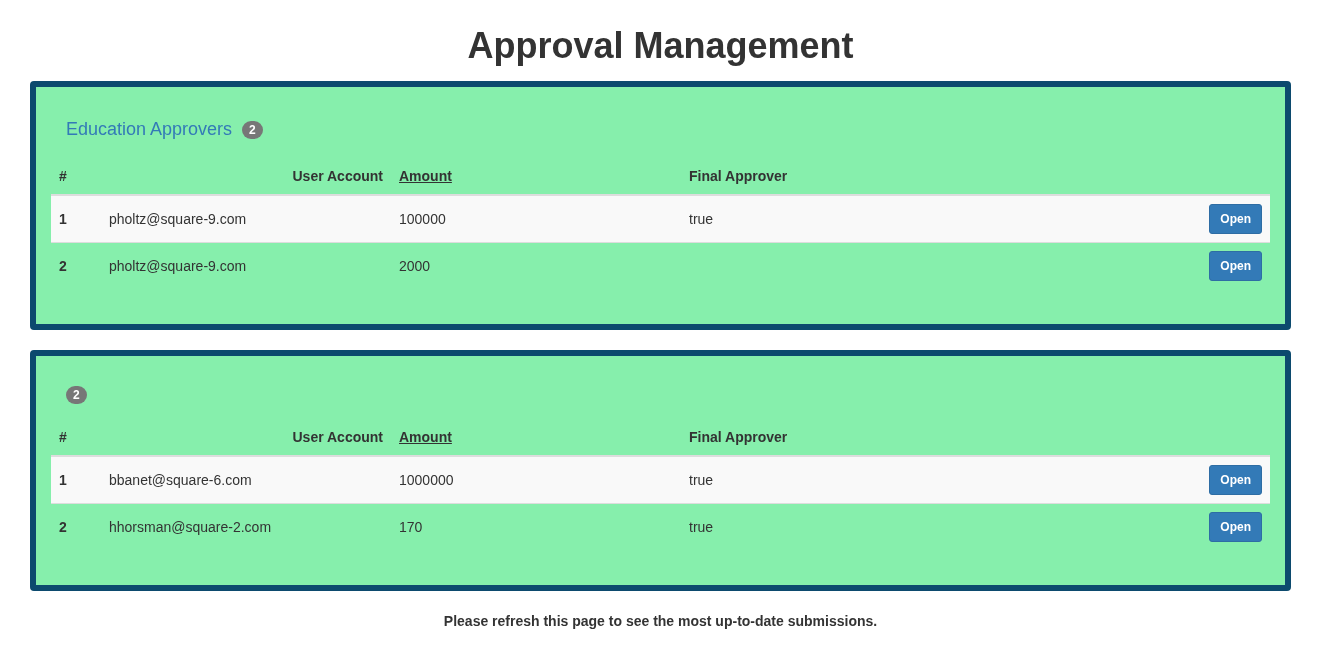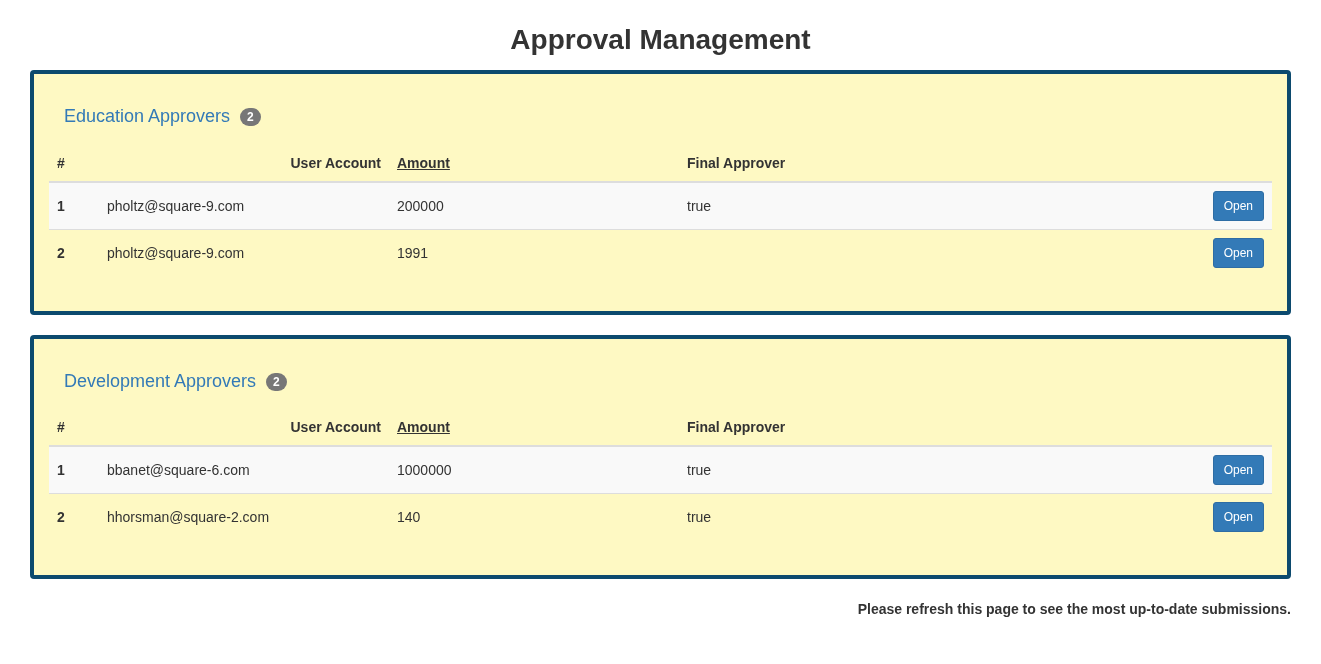--- a/index.html
+++ b/index.html
@@ -9,32 +9,32 @@
     }
     body {
       font-family: "Helvetica Neue", Helvetica, Arial, sans-serif;
       font-size: 14px;
       line-height: 1.42857143;
       color: #333;
       background-color: #fff;
       padding: 0 30px;
     }
     h1 {
-      font-size: 28px;
+      font-size: 36px;
       font-weight: 600;
       text-align: center;
       margin-top: 20px;
       margin-bottom: 10px;
       color: #333;
     }
     .panel {
-      border: 4px solid #0c4a6e;
+      border: 6px solid #0c4a6e;
       border-radius: 4px;
       margin-bottom: 20px;
-      background: #fef9c3;
+      background: #86efac;
     }
     .panel-body {
       padding: 15px;
     }
     .panel-title {
       font-size: 18px;
       font-weight: 500;
       margin: 15px 0 15px 15px;
       color: #337ab7;
       display: flex;
@@ -91,33 +91,33 @@
     .col-user { width: 290px; text-align: right; }
     .col-amount { width: 290px; text-decoration: underline; }
     .col-final { width: 390px; }
     .col-action { text-align: right; width: auto; }
     table tbody tr td.col-action { text-align: right; }
     .btn-open {
       display: inline-block;
       padding: 5px 10px;
       margin-bottom: 0;
       font-size: 12px;
-      font-weight: 400;
+      font-weight: 700;
       line-height: 1.5;
       text-align: center;
       white-space: nowrap;
       vertical-align: middle;
       cursor: pointer;
       border: 1px solid #2e6da4;
       border-radius: 3px;
       color: #fff;
       background-color: #337ab7;
     }
     .footer-msg {
-      text-align: right;
+      text-align: center;
       font-weight: 700;
       margin: 8px 0 20px 0;
     }
   </style>
 </head>
 <body>
 
 <h1>Approval Management</h1>
 
 <div class="panel">
@@ -133,40 +133,39 @@
           <th class="col-user">User Account</th>
           <th class="col-amount">Amount</th>
           <th class="col-final">Final Approver</th>
           <th class="col-action"></th>
         </tr>
       </thead>
       <tbody>
         <tr>
           <td>1</td>
           <td>pholtz@square-9.com</td>
-          <td>200000</td>
+          <td>100000</td>
           <td>true</td>
           <td class="col-action"><button class="btn-open">Open</button></td>
         </tr>
         <tr>
           <td>2</td>
           <td>pholtz@square-9.com</td>
-          <td>1991</td>
+          <td>2000</td>
           <td></td>
           <td class="col-action"><button class="btn-open">Open</button></td>
         </tr>
       </tbody>
     </table>
   </div>
 </div>
 
 <div class="panel">
   <div class="panel-body">
     <h3 class="panel-title">
-      <a class="panel-title-link">Development Approvers</a>
       <span class="badge">2</span>
     </h3>
     <table>
       <thead>
         <tr>
           <th class="col-idx">#</th>
           <th class="col-user">User Account</th>
           <th class="col-amount">Amount</th>
           <th class="col-final">Final Approver</th>
           <th class="col-action"></th>
@@ -176,21 +175,21 @@
         <tr>
           <td>1</td>
           <td>bbanet@square-6.com</td>
           <td>1000000</td>
           <td>true</td>
           <td class="col-action"><button class="btn-open">Open</button></td>
         </tr>
         <tr>
           <td>2</td>
           <td>hhorsman@square-2.com</td>
-          <td>140</td>
+          <td>170</td>
           <td>true</td>
           <td class="col-action"><button class="btn-open">Open</button></td>
         </tr>
       </tbody>
     </table>
   </div>
 </div>
 
 <p class="footer-msg">Please refresh this page to see the most up-to-date submissions.</p>
 

